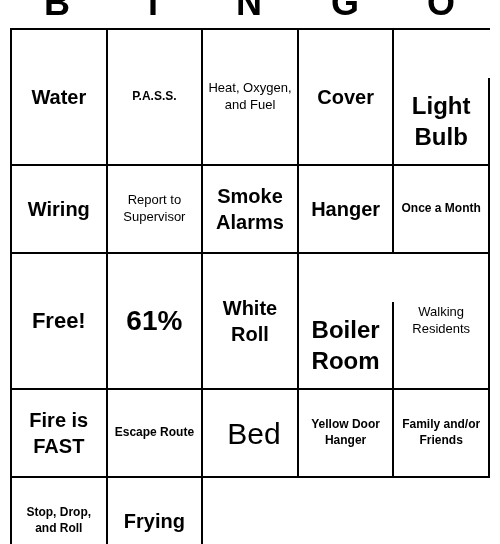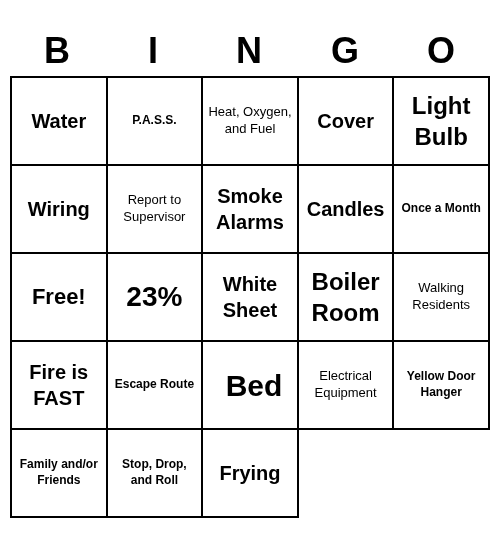--- a/index.html
+++ b/index.html
@@ -49,32 +49,33 @@
       font-size: 13px;
       line-height: 1.3;
     }
     .cell.large-text {
       font-size: 20px;
       font-weight: bold;
     }
     .cell.xl-text {
       font-size: 24px;
       font-weight: bold;
+      margin-top: 48px;
     }
     .cell.free {
       font-size: 22px;
       font-weight: bold;
     }
     .cell.pct {
       font-size: 28px;
       font-weight: bold;
     }
     .cell.bed-text {
       font-size: 30px;
-      font-weight: bold;
+      font-weight: normal;
       padding-left: 12px;
     }
     .cell.bold-med {
       font-size: 12px;
       font-weight: bold;
     }
   </style>
 </head>
 <body>
 
@@ -88,29 +89,28 @@
     </div>
   <div class="bingo-grid" id="bingo-grid">
   <div class="cell large-text">Water</div>
       <div class="cell bold-med">P.A.S.S.</div>
       <div class="cell normal">Heat, Oxygen, and Fuel</div>
       <div class="cell large-text">Cover</div>
       <div class="cell xl-text">Light Bulb</div>
       <div class="cell large-text">Wiring</div>
       <div class="cell normal">Report to Supervisor</div>
       <div class="cell large-text">Smoke Alarms</div>
-      <div class="cell large-text">Candles</div>
+      <div class="cell large-text">Hanger</div>
       <div class="cell bold-med">Once a Month</div>
       <div class="cell free">Free!</div>
-      <div class="cell pct">23%</div>
-      <div class="cell large-text">White Sheet</div>
+      <div class="cell pct">61%</div>
+      <div class="cell large-text">White Roll</div>
       <div class="cell xl-text">Boiler Room</div>
       <div class="cell normal">Walking Residents</div>
       <div class="cell large-text">Fire is FAST</div>
       <div class="cell bold-med">Escape Route</div>
       <div class="cell bed-text">Bed</div>
-      <div class="cell normal">Electrical Equipment</div>
       <div class="cell bold-med">Yellow Door Hanger</div>
       <div class="cell bold-med">Family and/or Friends</div>
       <div class="cell bold-med">Stop, Drop, and Roll</div>
       <div class="cell large-text">Frying</div>
     </div>
 </div>
 
 </body></html>

